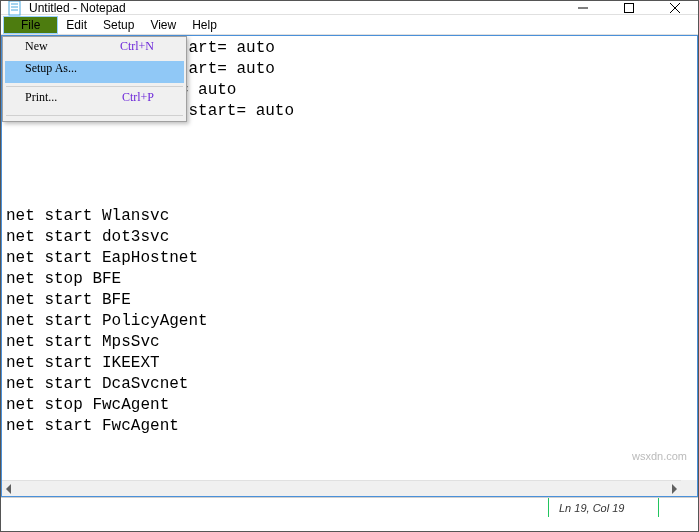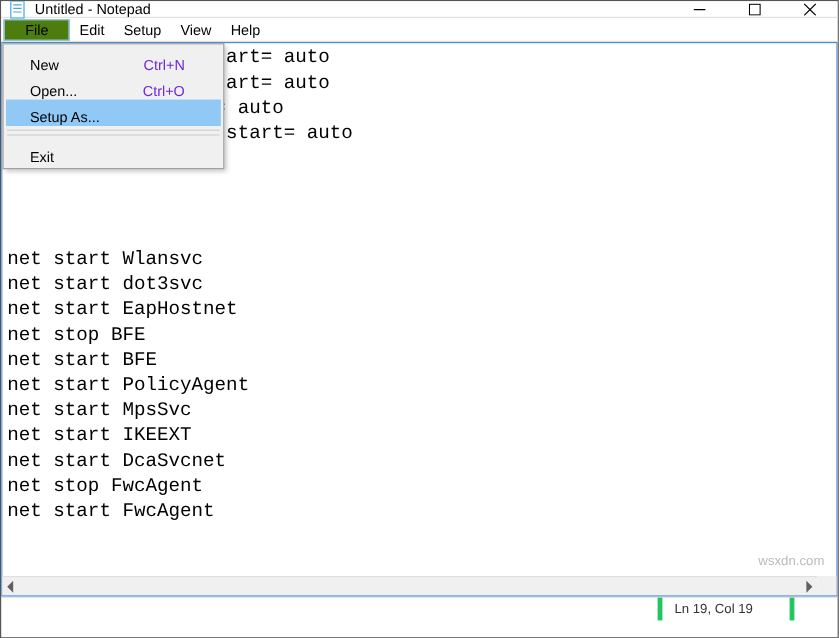--- a/index.html
+++ b/index.html
@@ -8,29 +8,29 @@
     .titlebar .icon { width: 16px; height: 16px; margin: 0 6px; }
     .titlebar .title { flex: 1; font-size: 12px; color: #000; }
     .winbtns { display: flex; height: 100%; }
     .winbtn { width: 46px; display: flex; align-items: center; justify-content: center; }
     .menubar { height: 20px; display: flex; align-items: center; padding: 0 2px; background: #fff; border-bottom: 1px solid #e0e0e0; }
     .menuitem { padding: 2px 8px; font-size: 12px; color: #000; cursor: default; }
     .menuitem.active { background: #4d7c0f; border: 1px solid #99d1ff; padding: 1px 17px; }
     .content-wrap { position: relative; height: 462px; border: 1px solid #4a90d9; margin: 0; }
     .textarea { white-space: pre; font-family: Consolas, "Courier New", monospace; font-size: 16px; line-height: 21px; padding: 2px 4px; color: #000; height: 100%; overflow: hidden; }
     .dropdown { position: absolute; top: 0; left: 0; width: 185px; background: #f0f0f0; border: 1px solid #a0a0a0; box-shadow: 2px 2px 4px rgba(0,0,0,0.25); padding: 2px; }
-    .dd-item { display: flex; align-items: flex-end; height: 22px; padding: 0 30px 0 20px; font-size: 12px; color: #000; }
+    .dd-item { display: flex; align-items: flex-start; height: 22px; padding: 0 30px 0 20px; font-size: 12px; color: #000; font-family: Liberation Serif, serif; }
     .dd-item.highlight { background: #90c8f6; }
     .dd-item .label { flex: 1; }
     .dd-item .shortcut { color: #6d28d9; }
     .dd-sep { height: 1px; background: #d0d0d0; margin: 3px 1px; }
     .statusbar { height: 20px; border-top: 1px solid #d0d0d0; display: flex; align-items: center; font-size: 11px; color: #333; }
     .status-left { flex: 1; }
-    .status-cell { padding: 0 10px; border-left: 4px solid #22c55e; height: 100%; display: flex; align-items: center; min-width: 110px; }
-    .watermark { position: absolute; right: 10px; bottom: 22px; font-size: 11px; color: #bbb; font-family: Arial, sans-serif; margin-top: 46px; }
+    .status-cell { padding: 0 10px; border-left: 1px solid #22c55e; height: 100%; display: flex; align-items: center; min-width: 110px; font-style: italic; }
+    .watermark { position: absolute; right: 10px; bottom: 34px; font-size: 11px; color: #bbb; font-family: Arial, sans-serif; margin-top: 46px; }
     .scroll-h { position: absolute; bottom: 0; left: 0; right: 16px; height: 16px; background: #f0f0f0; border-top: 1px solid #e0e0e0; }
     .scroll-h::before, .scroll-h::after { content: ""; position: absolute; top: 3px; width: 0; height: 0; border-top: 5px solid transparent; border-bottom: 5px solid transparent; }
     .scroll-h::before { left: 4px; border-right: 5px solid #606060; }
     .scroll-h::after { right: 4px; border-left: 5px solid #606060; }
     .scroll-corner { position: absolute; right: 0; bottom: 0; width: 16px; height: 16px; background: #f0f0f0; }
     .notepad-svg-icon { display:inline-block; }
   </style>
 </head>
 <body>
 
@@ -91,34 +91,30 @@
 net start IKEEXT
 net start DcaSvcnet
 net stop FwcAgent
 net start FwcAgent</div>
 
   <div class="dropdown">
     <div class="dd-item">
       <span class="label">New</span>
       <span class="shortcut">Ctrl+N</span>
     </div>
-    <div class="dd-item">
-      <span class="label">Open...</span>
-      <span class="shortcut">Ctrl+O</span>
-    </div>
     <div class="dd-item highlight">
       <span class="label">Setup As...</span>
       <span class="shortcut"></span>
     </div>
     <div class="dd-sep"></div>
+    <div class="dd-item">
+      <span class="label">Print...</span>
+      <span class="shortcut">Ctrl+P</span>
+    </div>
     <div class="dd-sep"></div>
-    <div class="dd-item">
-      <span class="label">Exit</span>
-      <span class="shortcut"></span>
-    </div>
   </div>
 
   <div class="scroll-h"></div>
   <div class="scroll-corner"></div>
   <div class="watermark">wsxdn.com</div>
 </div>
 
 <div class="statusbar">
   <div class="status-left"></div>
   <div class="status-cell">Ln 19, Col 19</div>

